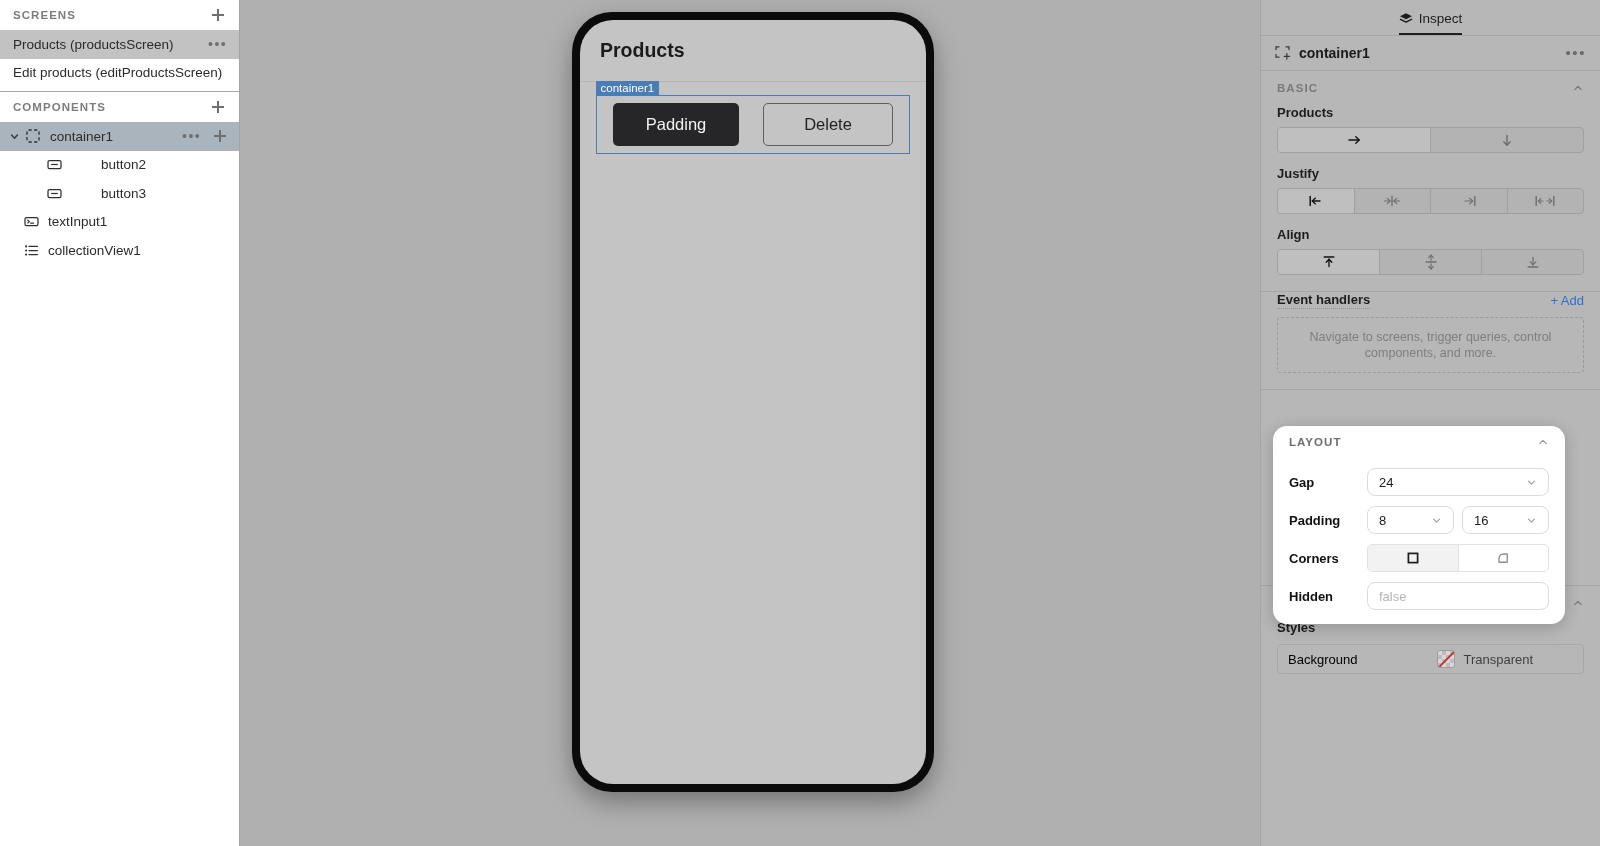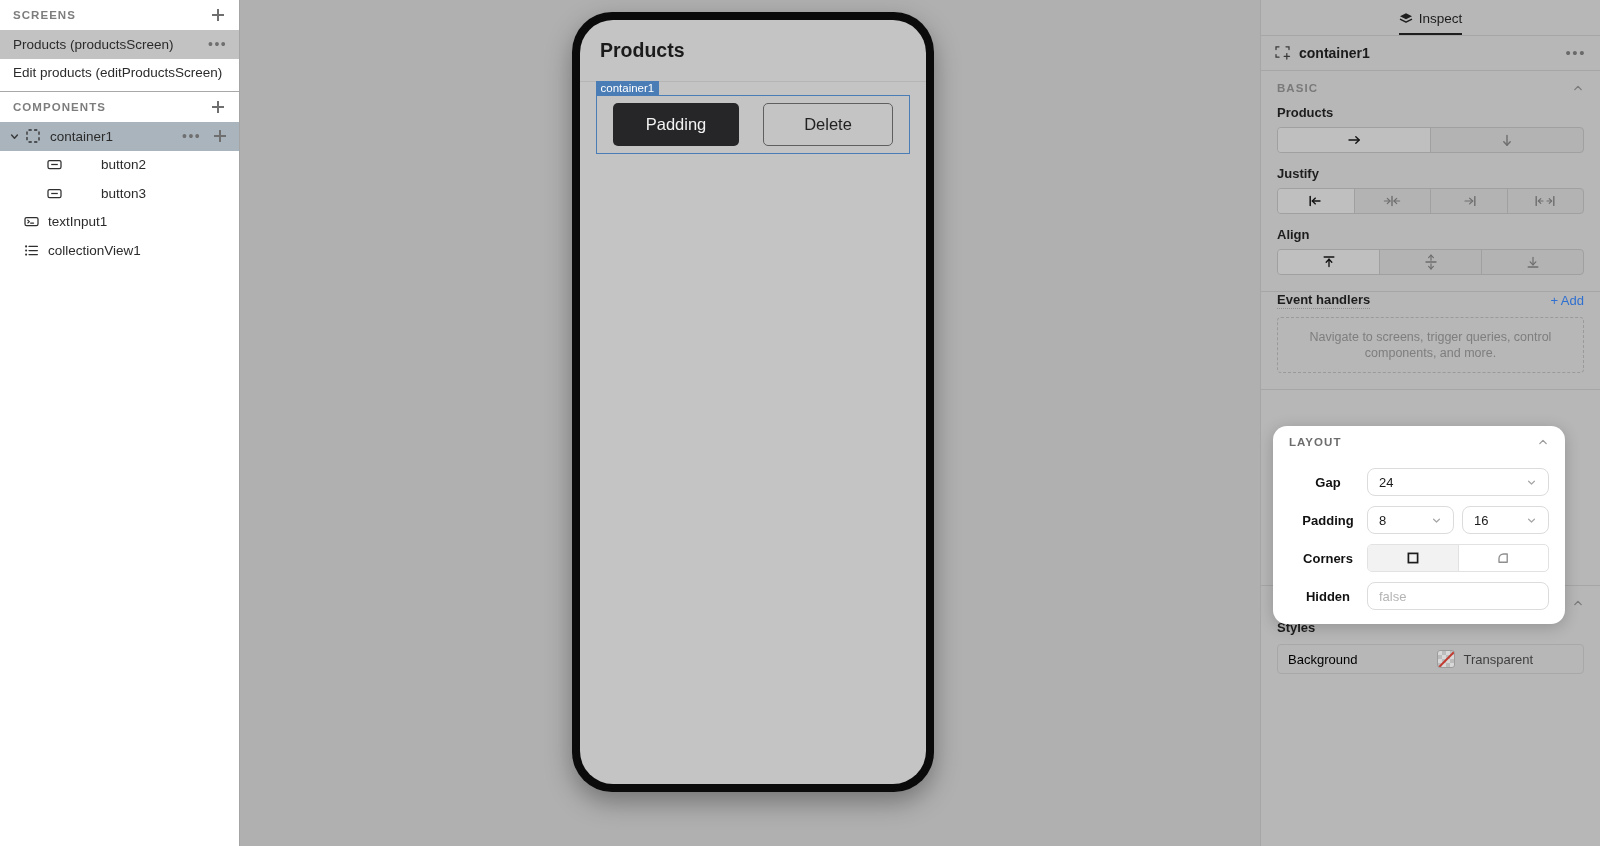--- a/index.html
+++ b/index.html
@@ -200,21 +200,21 @@
   .layout-card {
     position: absolute; left: 12px; top: 426px; width: 292px;
     background: #ffffff; border-radius: 14px;
     box-shadow: 0 3px 16px rgba(0,0,0,0.20);
     padding: 0 16px 14px 16px;
     z-index: 30;
   }
   .layout-card .section-title { color: #6d6d6d; }
   .layout-card .section-head { height: 32px; text-align: center; }
   .lrow { display: flex; align-items: center; margin-top: 10px; }
-  .lrow-label { width: 78px; flex: 0 0 78px; font-size: 13px; font-weight: 700; color: #111; text-align: center; }
+  .lrow-label { width: 78px; flex: 0 0 78px; font-size: 13px; font-weight: 700; color: #111; }
   .lctl { flex: 1; display: flex; gap: 8px; }
   .input-sel {
     flex: 1; height: 28px; border: 1px solid #dcdcdc; border-radius: 8px;
     background: #fff; display: flex; align-items: center;
     padding: 0 11px; font-size: 13px; color: #1b1b1b; cursor: pointer;
   }
   .input-sel .val { flex: 1; }
   .input-sel .ph { flex: 1; color: #b4b4b4; }
   .chev-sm { color: #9a9a9a; display:flex; align-items:center; }
 

